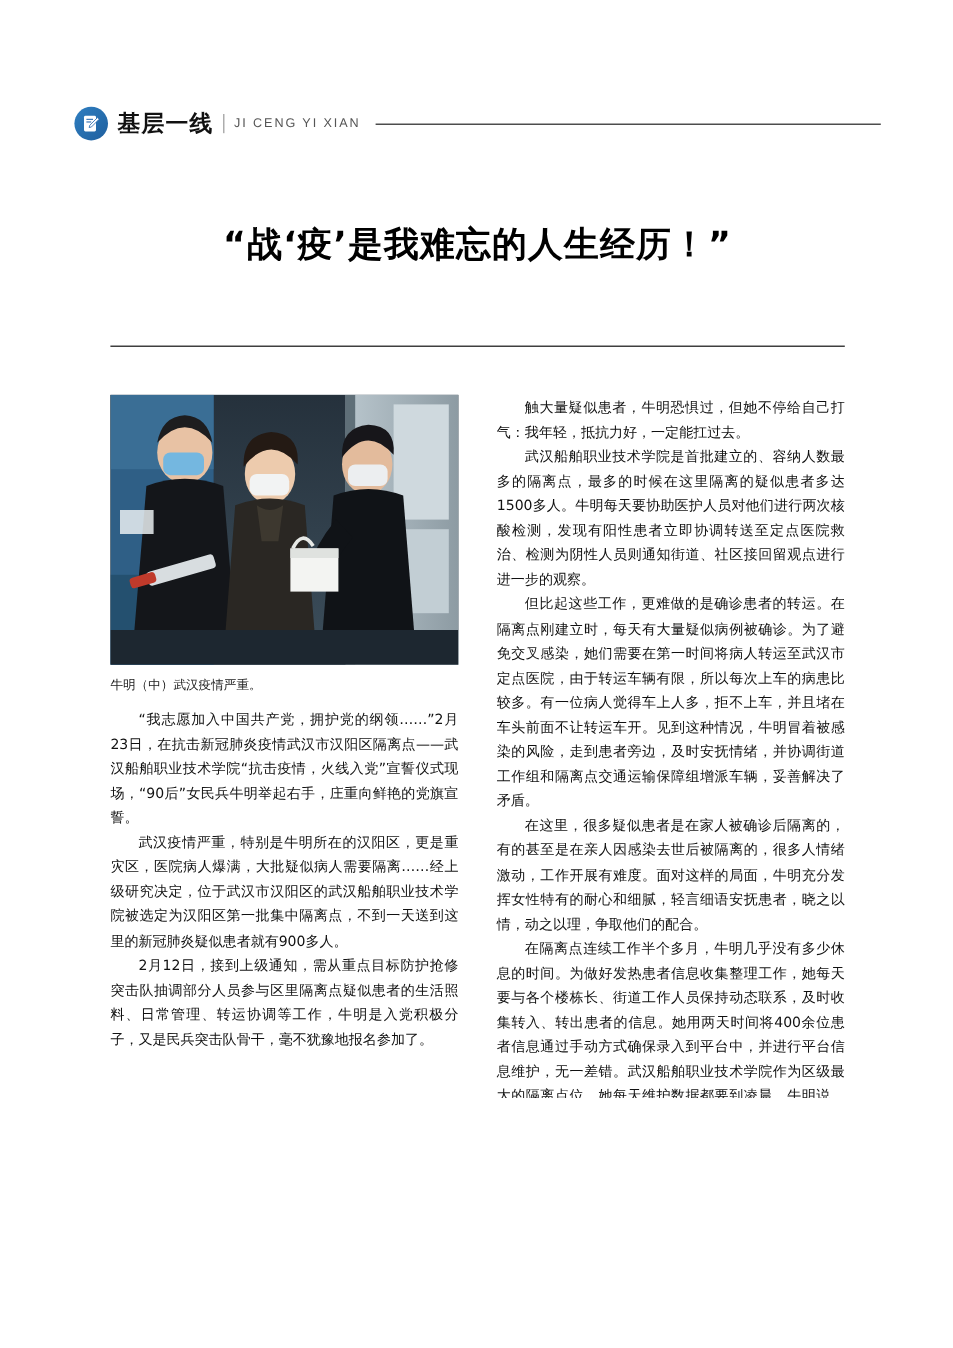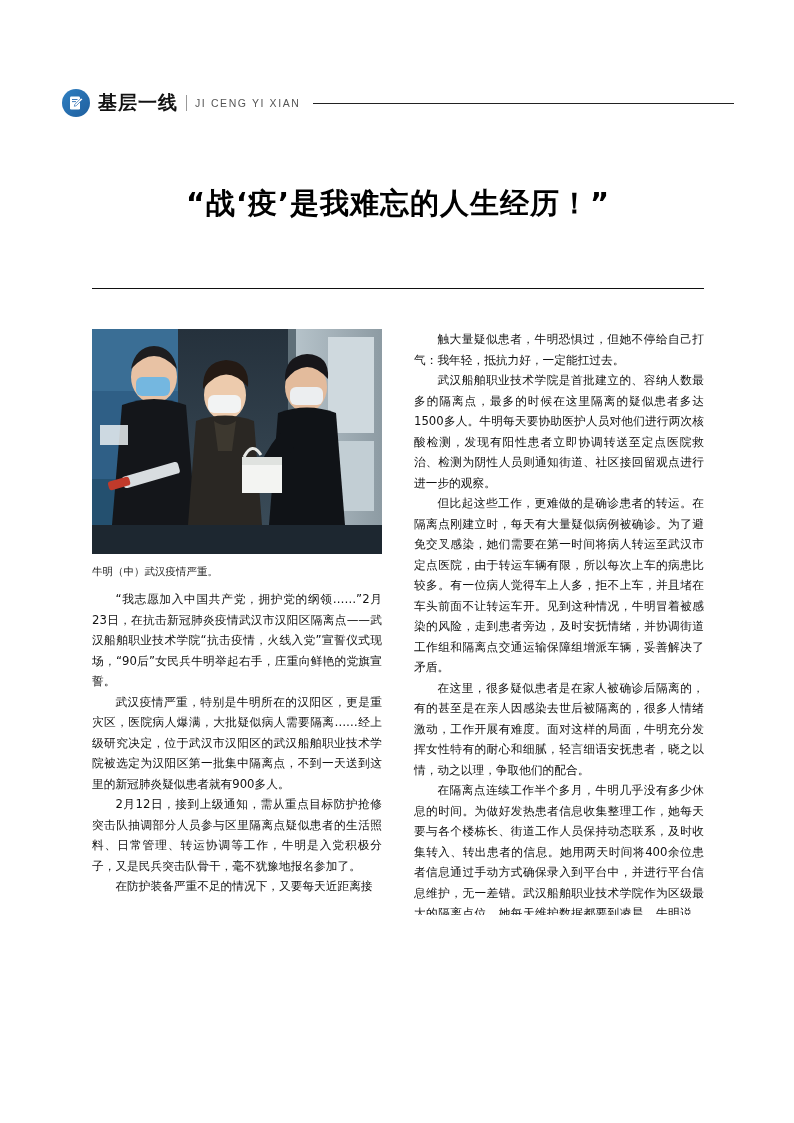--- a/index.html
+++ b/index.html
@@ -291,21 +291,20 @@
 
           <rect x="8" y="96" width="28" height="20" fill="#e9eef1" opacity="0.85"></rect>
         </svg>
       </div>
       <div class="caption">牛明（中）武汉疫情严重。</div>
     </div>
 
     <p>“我志愿加入中国共产党，拥护党的纲领……”2月23日，在抗击新冠肺炎疫情武汉市汉阳区隔离点——武汉船舶职业技术学院“抗击疫情，火线入党”宣誓仪式现场，“90后”女民兵牛明举起右手，庄重向鲜艳的党旗宣誓。</p>
     <p>武汉疫情严重，特别是牛明所在的汉阳区，更是重灾区，医院病人爆满，大批疑似病人需要隔离……经上级研究决定，位于武汉市汉阳区的武汉船舶职业技术学院被选定为汉阳区第一批集中隔离点，不到一天送到这里的新冠肺炎疑似患者就有900多人。</p>
     <p>2月12日，接到上级通知，需从重点目标防护抢修突击队抽调部分人员参与区里隔离点疑似患者的生活照料、日常管理、转运协调等工作，牛明是入党积极分子，又是民兵突击队骨干，毫不犹豫地报名参加了。</p>
-    <p>在防护装备严重不足的情况下，又要每天近距离接</p>
   </div>
 
   <div class="col col-right">
     <p>触大量疑似患者，牛明恐惧过，但她不停给自己打气：我年轻，抵抗力好，一定能扛过去。</p>
     <p>武汉船舶职业技术学院是首批建立的、容纳人数最多的隔离点，最多的时候在这里隔离的疑似患者多达1500多人。牛明每天要协助医护人员对他们进行两次核酸检测，发现有阳性患者立即协调转送至定点医院救治、检测为阴性人员则通知街道、社区接回留观点进行进一步的观察。</p>
     <p>但比起这些工作，更难做的是确诊患者的转运。在隔离点刚建立时，每天有大量疑似病例被确诊。为了避免交叉感染，她们需要在第一时间将病人转运至武汉市定点医院，由于转运车辆有限，所以每次上车的病患比较多。有一位病人觉得车上人多，拒不上车，并且堵在车头前面不让转运车开。见到这种情况，牛明冒着被感染的风险，走到患者旁边，及时安抚情绪，并协调街道工作组和隔离点交通运输保障组增派车辆，妥善解决了矛盾。</p>
     <p>在这里，很多疑似患者是在家人被确诊后隔离的，有的甚至是在亲人因感染去世后被隔离的，很多人情绪激动，工作开展有难度。面对这样的局面，牛明充分发挥女性特有的耐心和细腻，轻言细语安抚患者，晓之以情，动之以理，争取他们的配合。</p>
     <p><span>在隔离点连续工作半个多月，牛明几乎没有多少休息的时间。为做好发热患者信息收集整理工作，她每天要与各个楼栋长、街道工作人员保持动态联系，及时收集转入、转出患者的信息。她用两天时间将400余位患者信息通过手动方式确保录入到平台中，并进行平台信息维护，无一差错。武汉船舶职业技术学院作为区级最大的隔离点位，她每天维护数据都要到凌晨。牛明说，只要多一分付出，就为尽快打赢疫情阻击战多做一分贡献，这也是我难忘的人生经历。</span><span class="endmark">✦</span></p>
   </div>
 

